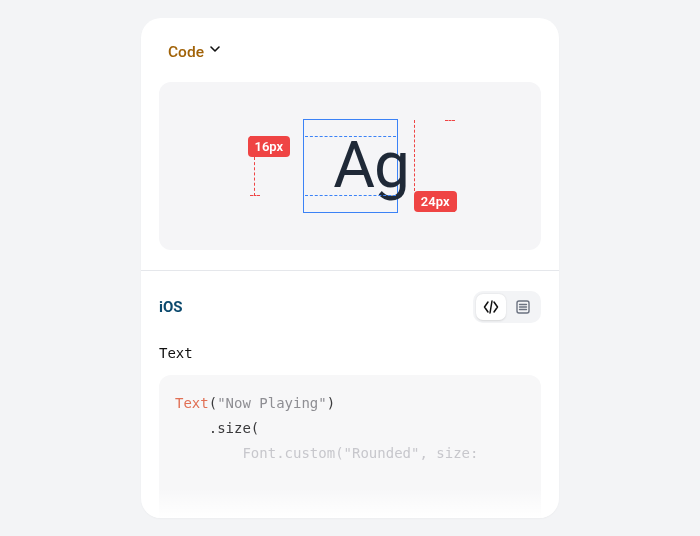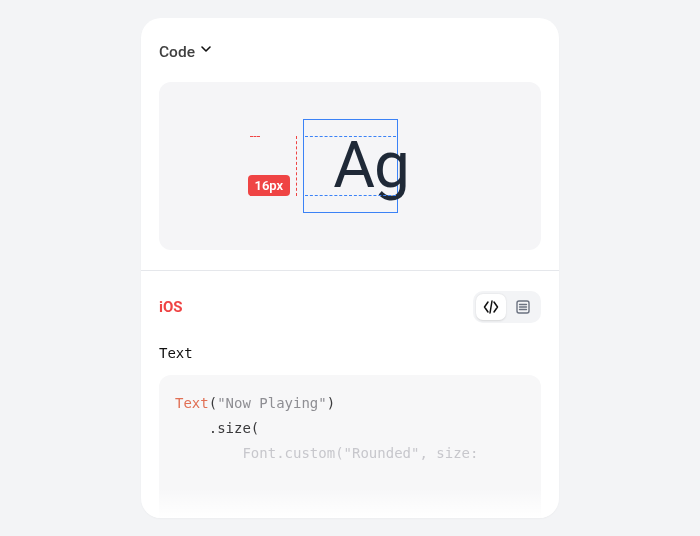--- a/index.html
+++ b/index.html
@@ -30,22 +30,23 @@
     justify-content: space-between;
     height: 32px;
     margin-bottom: 14px;
   }
   .toolbar-left, .toolbar-right { display:flex; align-items:center; gap:12px; }
   .dropdown {
     display:flex;
     gap:5px;
     font-size: 15.5px;
     font-weight: 500;
-    color:#404040;
+    color:#a16207;
     cursor:pointer;
+    margin-left:9px;
   }
   .chev { width:12px; height:12px; }
   .slider-icon { width:18px; height:18px; cursor:pointer; }
 
   .preview {
     background:#f5f5f7;
     border-radius:12px;
     height:168px;
     position:relative;
     display:flex;
@@ -77,21 +78,21 @@
     margin-left:42px;
   }
   .baseline-top, .baseline-bot {
     position:absolute;
     left:1px; right:1px;
     border-top:1.5px dashed #3b82f6;
   }
   .baseline-top { top:16px; }
   .baseline-bot { bottom:16px; }
 
-  .dim-group { position:absolute; display:flex; align-items:flex-end; }
+  .dim-group { position:absolute; display:flex; align-items:flex-start;flex-direction:column; }
   .dim-left { left:-56px; top:16px; bottom:16px; }
   .dim-right { right:-60px; top:0; bottom:0; }
   .dim-line {
     border-left:1.5px dashed #ef4444;
     height:100%;
   }
   .dim-left .dim-line { margin-left:6px; }
   .dim-right .dim-line { margin-right:6px; }
   .dim-tick-top, .dim-tick-bot {
     position:absolute;
@@ -119,21 +120,21 @@
     margin:20px -18px 0 -18px;
   }
 
   .platform-row {
     display:flex;
     align-items:center;
     justify-content:space-between;
     padding-top:20px;
     padding-bottom:8px;
   }
-  .platform-label { font-size:15px; font-weight:700; color:#ef4444; }
+  .platform-label { font-size:15px; font-weight:700; color:#0c4a6e; }
   .seg {
     display:flex;
     background:#f3f4f6;
     border-radius:10px;
     padding:3px;
     gap:2px;
   }
   .seg-btn {
     width:30px; height:26px;
     display:flex; align-items:center; justify-content:center;
@@ -207,20 +208,26 @@
         <div class="baseline-top"></div>
         <div class="baseline-bot"></div>
 
         <div class="dim-group dim-left">
           <span class="badge">16px</span>
           <div class="dim-line"></div>
           <div class="dim-tick-top"></div>
           <div class="dim-tick-bot"></div>
         </div>
 
+        <div class="dim-group dim-right">
+          <div class="dim-line"></div>
+          <div class="dim-tick-top"></div>
+          <div class="dim-tick-bot"></div>
+          <span class="badge">24px</span>
+        </div>
       </div>
     </div>
   </div>
 
   <div class="divider"></div>
 
   <div class="platform-row">
     <span class="platform-label">iOS</span>
     <div class="seg">
       <div class="seg-btn active">

